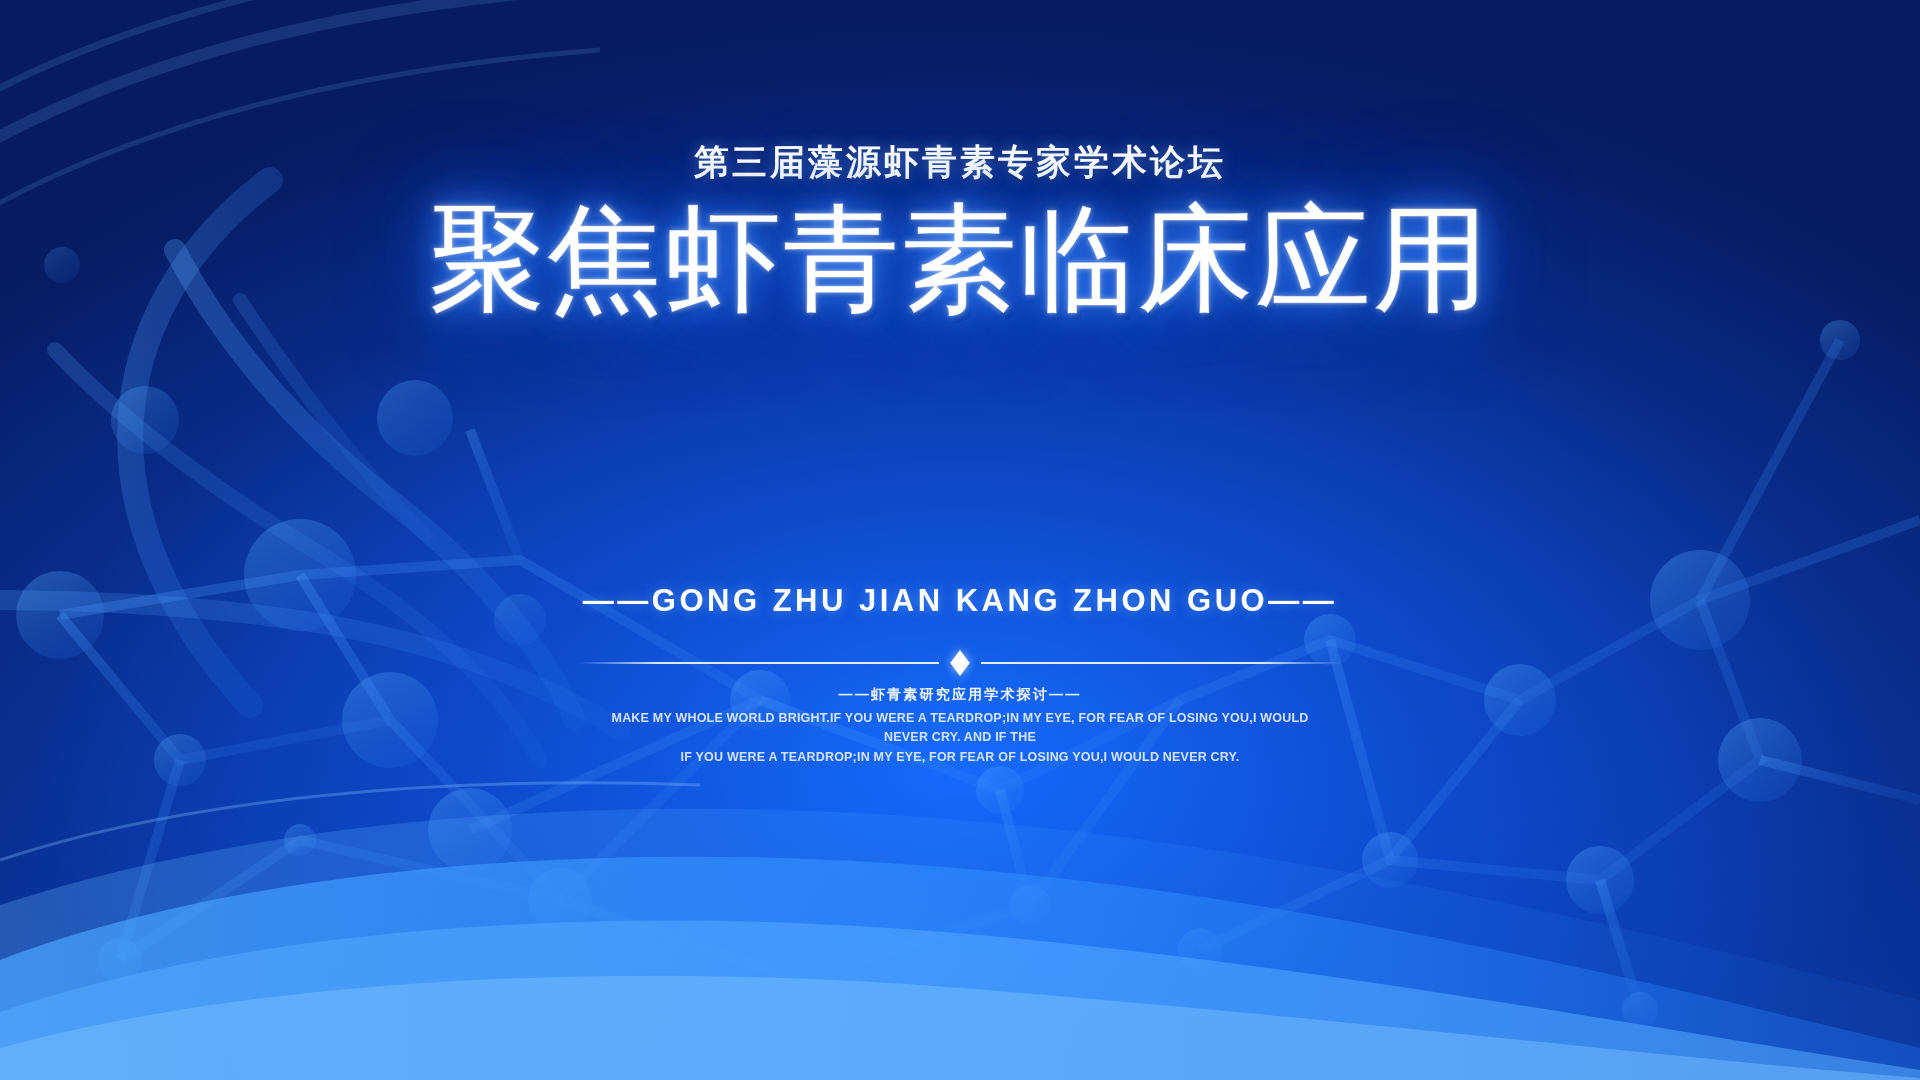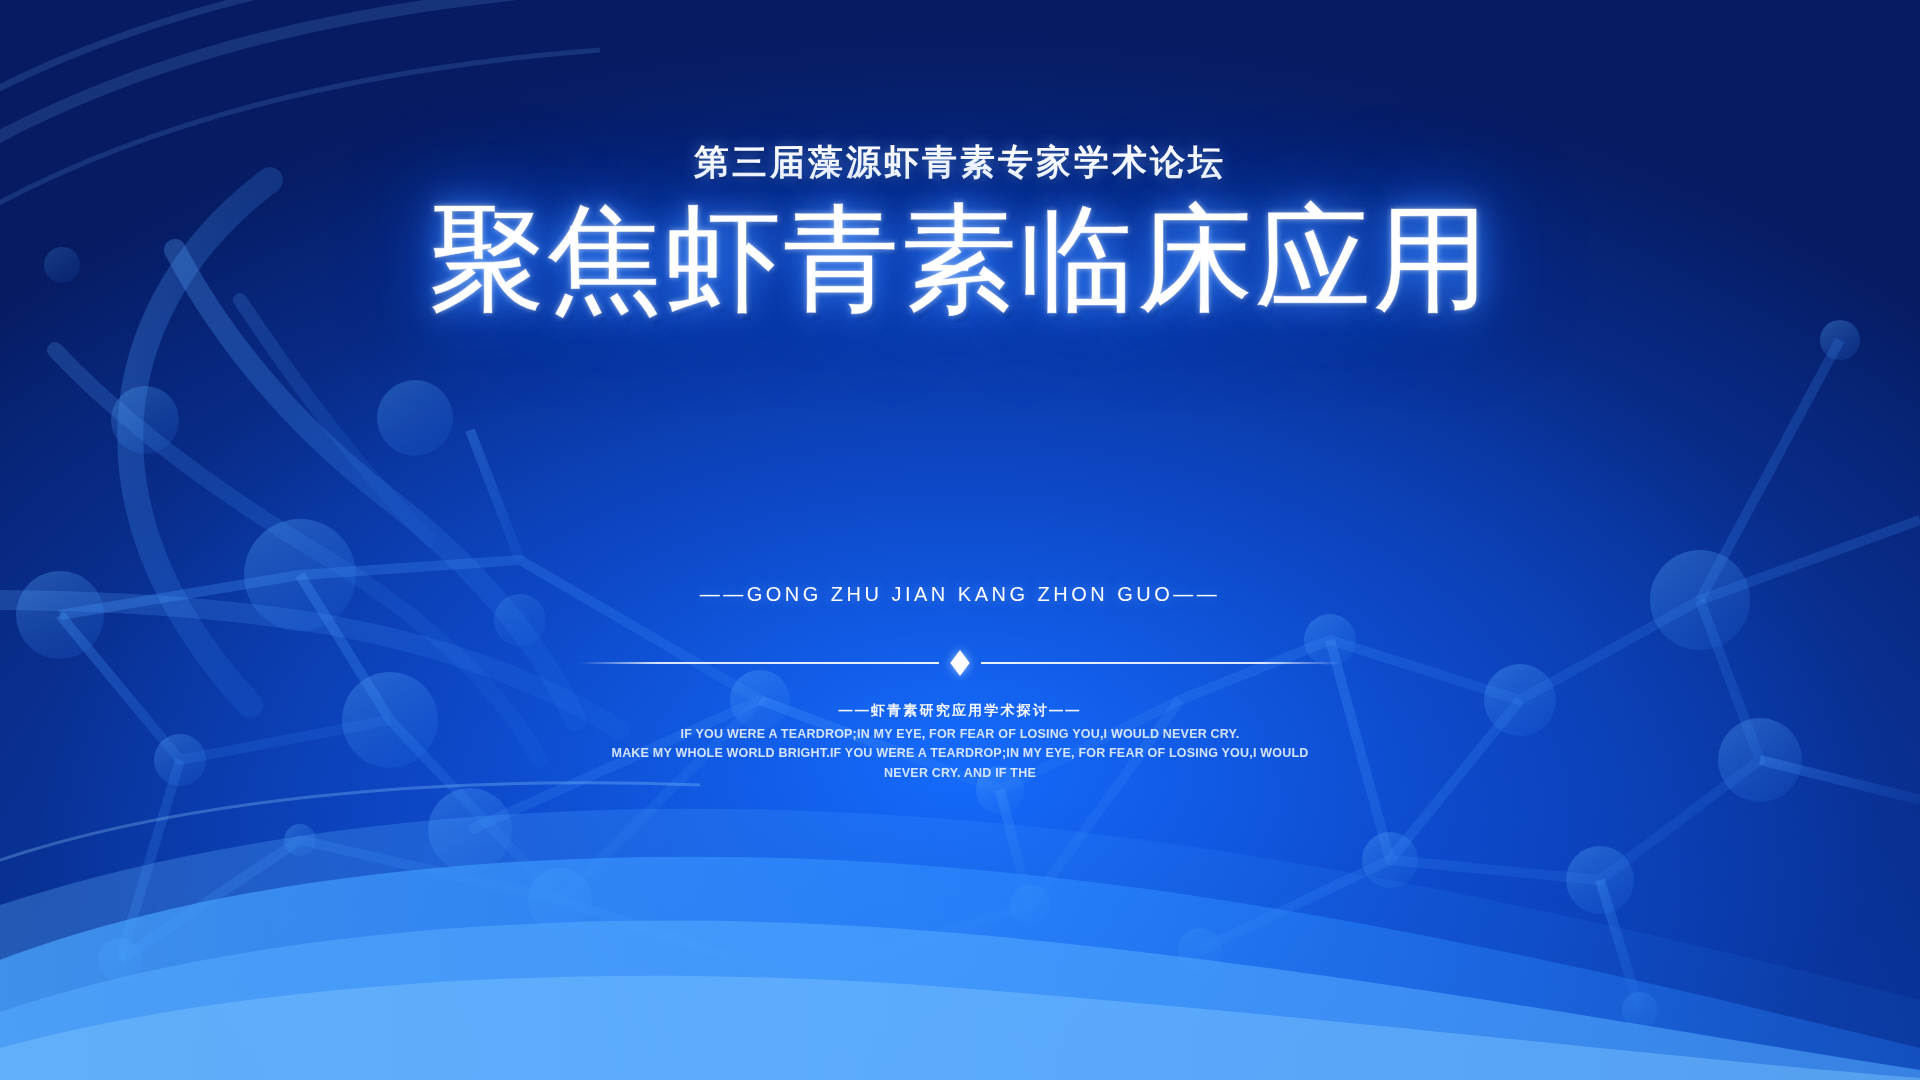--- a/index.html
+++ b/index.html
@@ -59,22 +59,22 @@
       0 0 58px rgba(30,110,255,0.95),
       0 0 96px rgba(20,90,255,0.7),
       5px 7px 0 rgba(6,40,130,0.55);
     -webkit-text-stroke:1px rgba(255,255,255,0.35);
   }
   .title-line.l2 { margin-top:16px; font-size:120px; }
 
   .pinyin {
     position:absolute;
     top:583px; left:0; right:0;
-    font-size:20px;
-    font-weight:400;
+    font-size:31px;
+    font-weight:700;
     letter-spacing:3.5px;
     color:#ffffff;
     text-shadow:0 0 12px rgba(130,190,255,0.5);
     display:flex; align-items:center; justify-content:center; gap:0;
   }
 
   .divider-row {
     position:absolute;
     top:655px; left:0; right:0;
     display:flex; align-items:center; justify-content:center;
@@ -89,21 +89,21 @@
   .div-diamond {
     width:16px; height:16px;
     margin:0 13px;
     background:#ffffff;
     transform:rotate(45deg) skew(8deg,8deg);
     box-shadow:0 0 10px rgba(180,215,255,0.8);
   }
 
   .footer {
     position:absolute;
-    top:702px; left:0; right:0;
+    top:686px; left:0; right:0;
     text-align:center;
   }
   .footer-cn {
     font-size:14px;
     font-weight:700;
     letter-spacing:2.2px;
     color:#ffffff;
     opacity:0.95;
     margin-bottom:5px;
   }
@@ -244,19 +244,19 @@
 
     <div class="divider-row">
       <span class="div-line left"></span>
       <span class="div-diamond"></span>
       <span class="div-line right"></span>
     </div>
 
     <div class="footer">
       <div class="footer-cn">——虾青素研究应用学术探讨——</div>
       <div class="footer-en">
+        <div>MAKE MY WHOLE WORLD BRIGHT.IF YOU WERE A TEARDROP;IN MY EYE,  FOR FEAR OF LOSING YOU,I WOULD NEVER CRY.  AND IF THE</div>
         <div>IF YOU WERE A TEARDROP;IN MY EYE,  FOR FEAR OF LOSING YOU,I WOULD NEVER CRY.</div>
-        <div>MAKE MY WHOLE WORLD BRIGHT.IF YOU WERE A TEARDROP;IN MY EYE,  FOR FEAR OF LOSING YOU,I WOULD NEVER CRY.  AND IF THE</div>
       </div>
     </div>
 
   </div>
 </div>
 
 </body></html>

